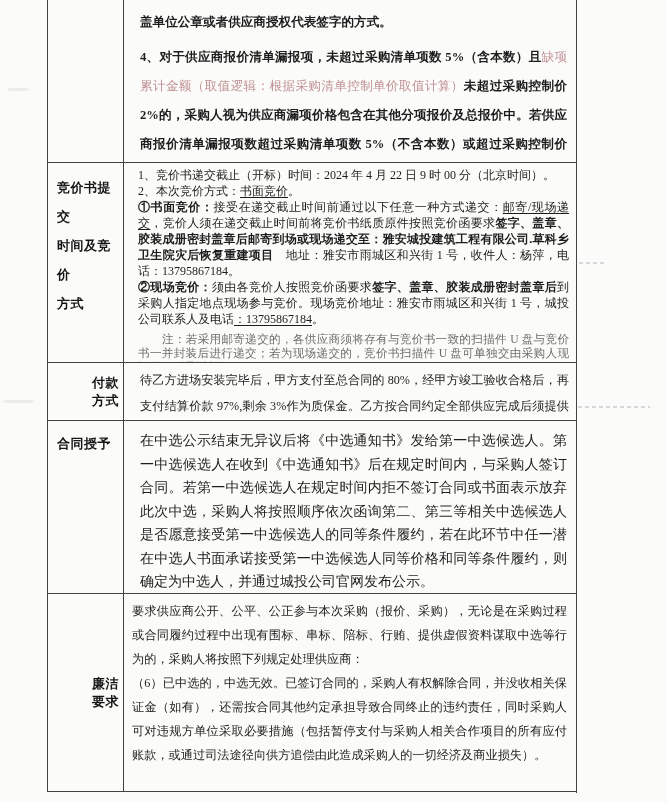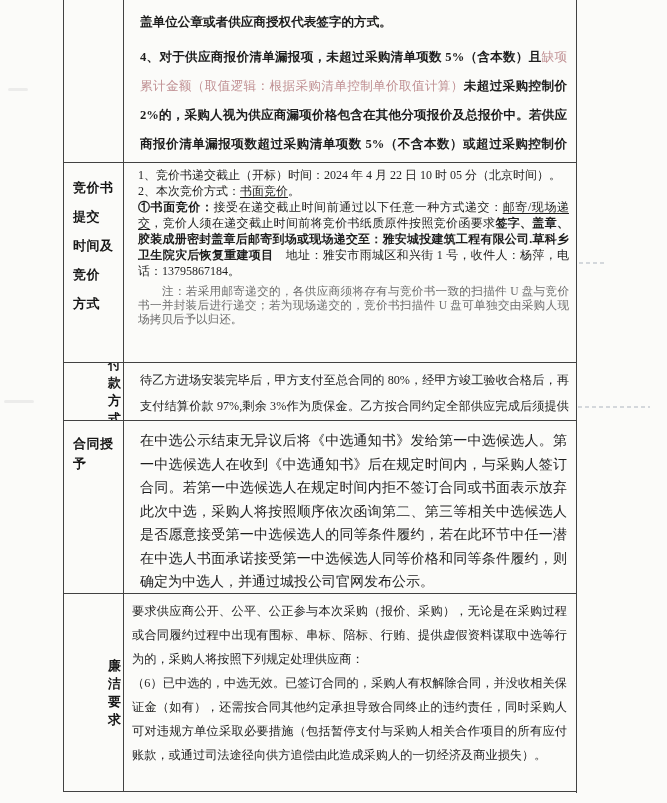--- a/index.html
+++ b/index.html
@@ -30,21 +30,20 @@
   .cell{
     border-left:1.4px solid var(--border);
     border-bottom:1.4px solid var(--border);
     box-sizing:border-box;overflow:hidden;
     background:transparent;
   }
   .label{
     font-weight:bold;font-size:13px;letter-spacing:.5px;
     padding:0 3px 0 9px;color:#161616;
     white-space:pre-line;
-    margin-left:16px;
   }
   .label.v-top2{padding-top:10px;line-height:29px;}
   .label.v-top4{padding-top:13px;line-height:20px;}
   .label.v-center{display:flex;align-items:center;padding-left:44px;}
   .content{color:#1d1d1d;}
   .content p{margin:0;text-align:justify;}
   .c1{padding:8px 9px 0 16px;font-size:12.6px;line-height:29px;font-weight:bold;}
   .c1 p{margin-bottom:6px;}
   .c2{padding:4px 7px 0 14px;font-size:12px;line-height:16px;}
   .c2 p.note{margin-top:6px;font-size:11.6px;line-height:14px;text-indent:24px;color:var(--note_gray);}
@@ -72,23 +71,24 @@
     <div class="cell label v-center"></div>
     <div class="cell content c1">
         <p><span class="b">盖单位公章或者供应商授权代表签字的方式。</span></p>
         <p><span class="b">4、对于供应商报价清单漏报项，未超过采购清单项数 5%（含本数）且</span><span class="r">缺项累计金额（取值逻辑：根据采购清单控制单价取值计算）</span><span class="b">未超过采购控制价 2%的，采购人视为供应商漏项价格包含在其他分项报价及总报价中。若供应商报价清单漏报项数超过采购清单项数 5%（不含本数）或超过采购控制价 2%的，其竞价文件无效。</span></p>
       </div>
 
     <div class="cell label v-top2">竞价书提交
 时间及竞价
 方式</div>
     <div class="cell content c2">
-        <p><span>1、竞价书递交截止（开标）时间：2024 年 4 月 22 日 10 时 05 分（北京时间）。</span></p>
+        <p><span>1、竞价书递交截止（开标）时间：2024 年 4 月 22 日 9 时 00 分（北京时间）。</span></p>
         <p><span>2、本次竞价方式：</span><span class="u">书面竞价</span><span>。</span></p>
         <p><span class="b">①书面竞价：</span><span>接受在递交截止时间前通过以下任意一种方式递交：</span><span class="u">邮寄/现场递交</span><span>，竞价人须在递交截止时间前将竞价书纸质原件按照竞价函要求</span><span class="b">签字、盖章、胶装成册密封盖章后邮寄到场或现场递交至：雅安城投建筑工程有限公司.草科乡卫生院灾后恢复重建项目</span><span>　地址：雅安市雨城区和兴街 1 号，收件人：杨萍，电话：13795867184。</span></p>
+        <p><span class="b">②现场竞价：</span><span>须由各竞价人按照竞价函要求</span><span class="b">签字、盖章、胶装成册密封盖章后</span><span>到采购人指定地点现场参与竞价。现场竞价地址：雅安市雨城区和兴街 1 号，城投公司联系人及电话</span><span class="u">：13795867184</span><span>。</span></p>
         <p class="note"><span class="g">注：若采用邮寄递交的，各供应商须将存有与竞价书一致的扫描件 U 盘与竞价书一并封装后进行递交；若为现场递交的，竞价书扫描件 U 盘可单独交由采购人现场拷贝后予以归还。</span></p>
       </div>
 
     <div class="cell label v-center">付款方式</div>
     <div class="cell content c3">
         <p><span>待乙方进场安装完毕后，甲方支付至总合同的 80%，经甲方竣工验收合格后，再支付结算价款 97%,剩余 3%作为质保金。乙方按合同约定全部供应完成后须提供封账协议。</span></p>
       </div>
 
     <div class="cell label v-top4">合同授予</div>
     <div class="cell content c4">

